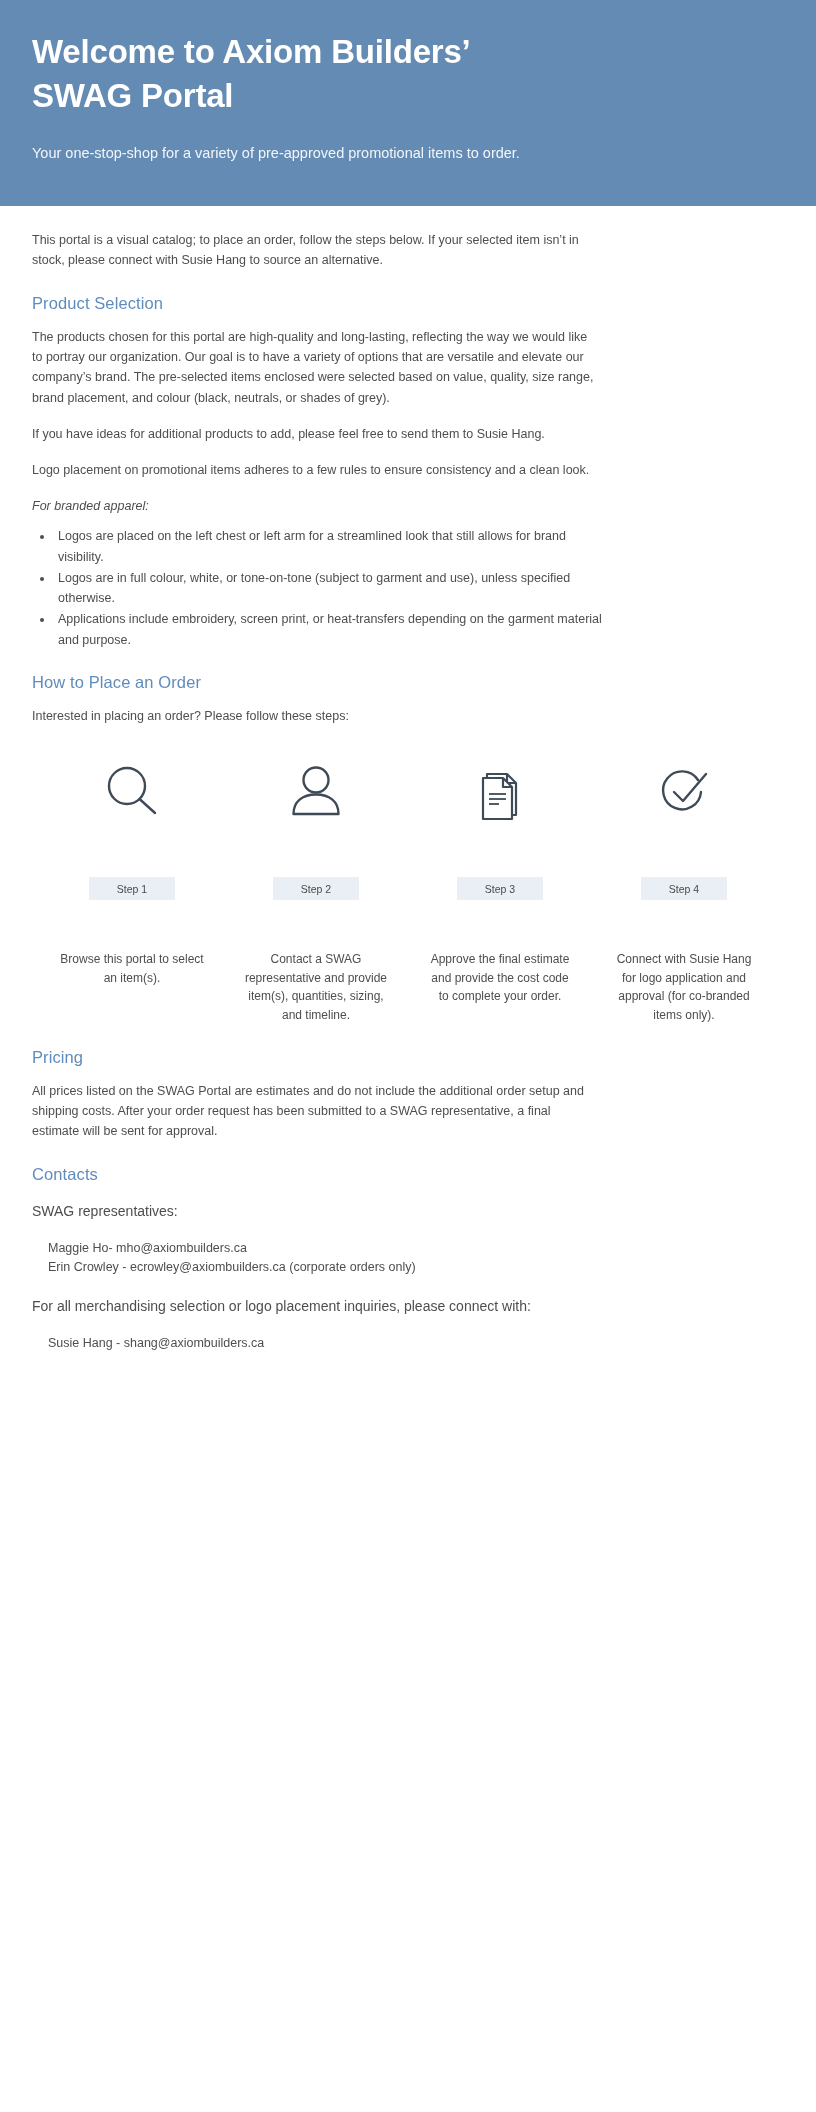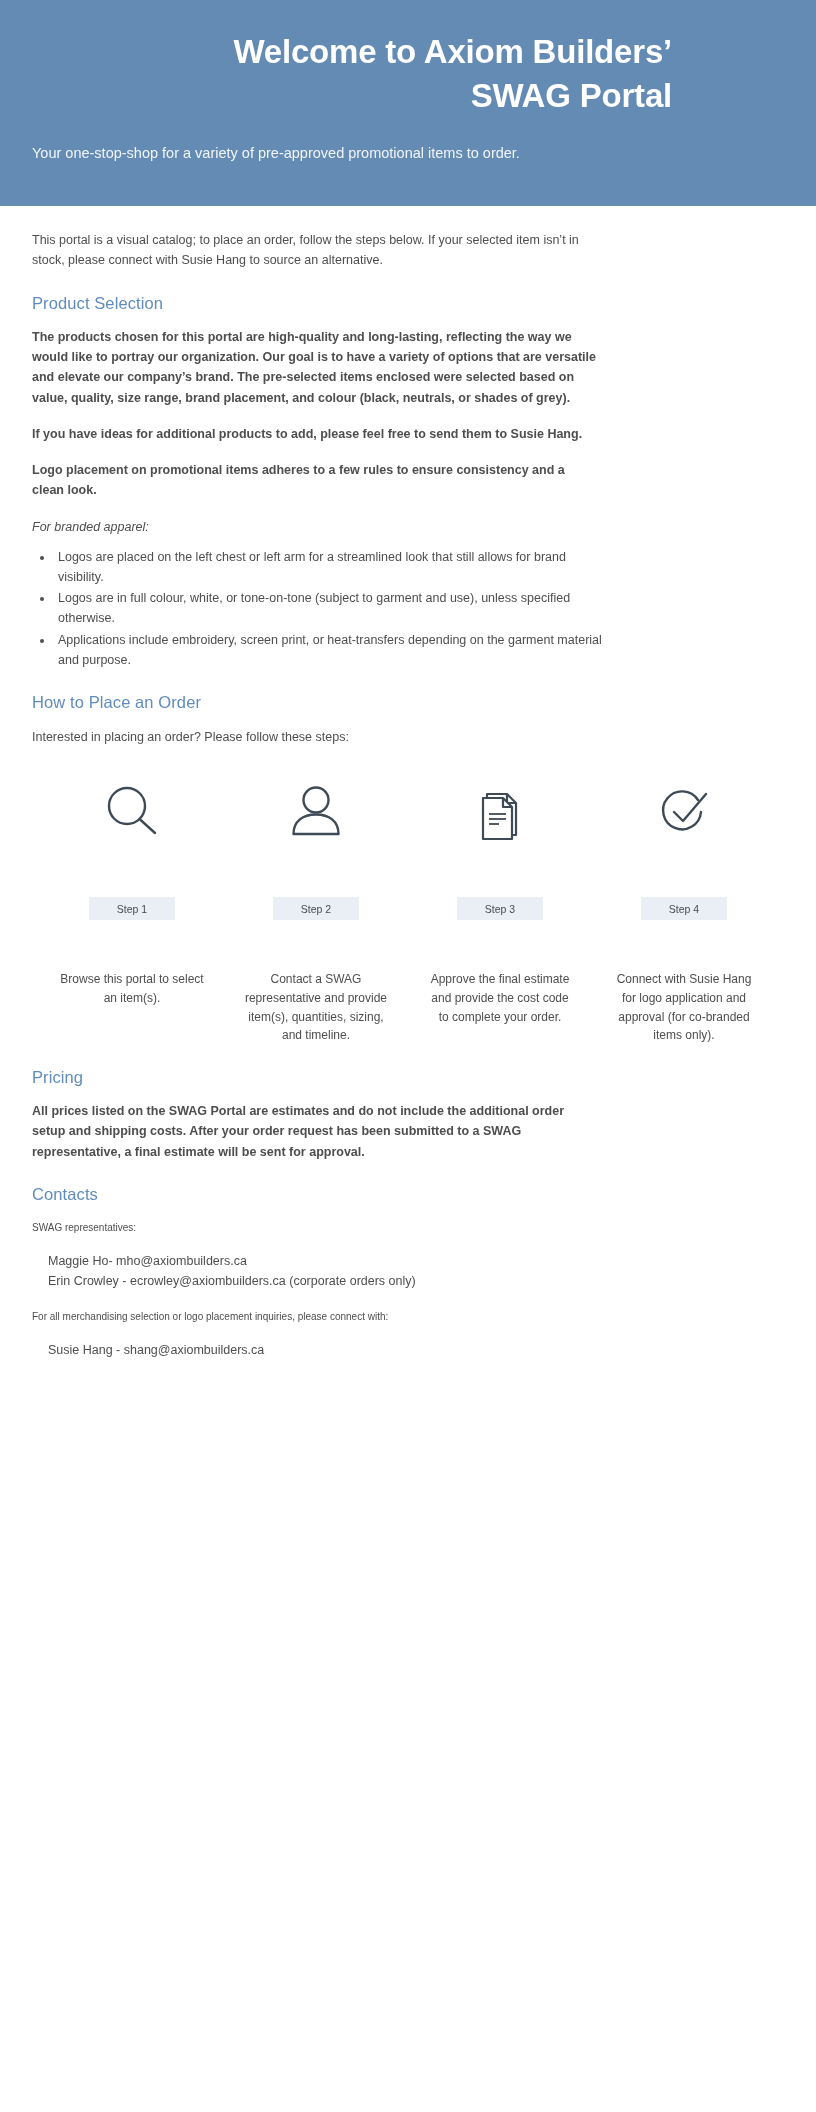--- a/index.html
+++ b/index.html
@@ -20,21 +20,20 @@
     min-height: 206px;
   }
   .hero-title {
     color: #ffffff;
     font-size: 33px;
     line-height: 1.32;
     font-weight: bold;
     letter-spacing: -0.2px;
     margin: 0 0 26px 0;
     max-width: 640px;
-    text-align: right;
   }
   .hero-title .line { display: block; }
   .hero-sub {
     color: #f2f6fa;
     font-size: 14.5px;
     line-height: 1.5;
     font-weight: 400;
     margin: 0;
   }
 
@@ -42,21 +41,21 @@
   .content {
     padding: 24px 32px 0 32px;
   }
   p.body {
     font-size: 12.5px;
     line-height: 1.62;
     color: #4e4e4e;
     margin: 0 0 16px 0;
     max-width: 560px;
   }
-  p.body.wide { max-width: 566px; font-weight: bold; }
+  p.body.wide { max-width: 566px; }
   h2.section {
     color: #5f8cbd;
     font-size: 16.5px;
     font-weight: 500;
     line-height: 1.3;
     margin: 22px 0 13px 0;
     letter-spacing: 0.1px;
   }
   .italic-lead {
     font-style: italic;
@@ -112,21 +111,21 @@
   .step-desc {
     font-size: 12px;
     line-height: 1.55;
     color: #4e4e4e;
     text-align: center;
     max-width: 150px;
   }
 
   
   .contact-lead {
-    font-size: 10px;
+    font-size: 14px;
     line-height: 1.6;
     color: #4e4e4e;
     margin: 15px 0 16px 0;
   }
   .contact-list {
     margin: 0 0 18px 0;
     padding-left: 16px;
   }
   .contact-list .contact-line {
     font-size: 12.5px;

